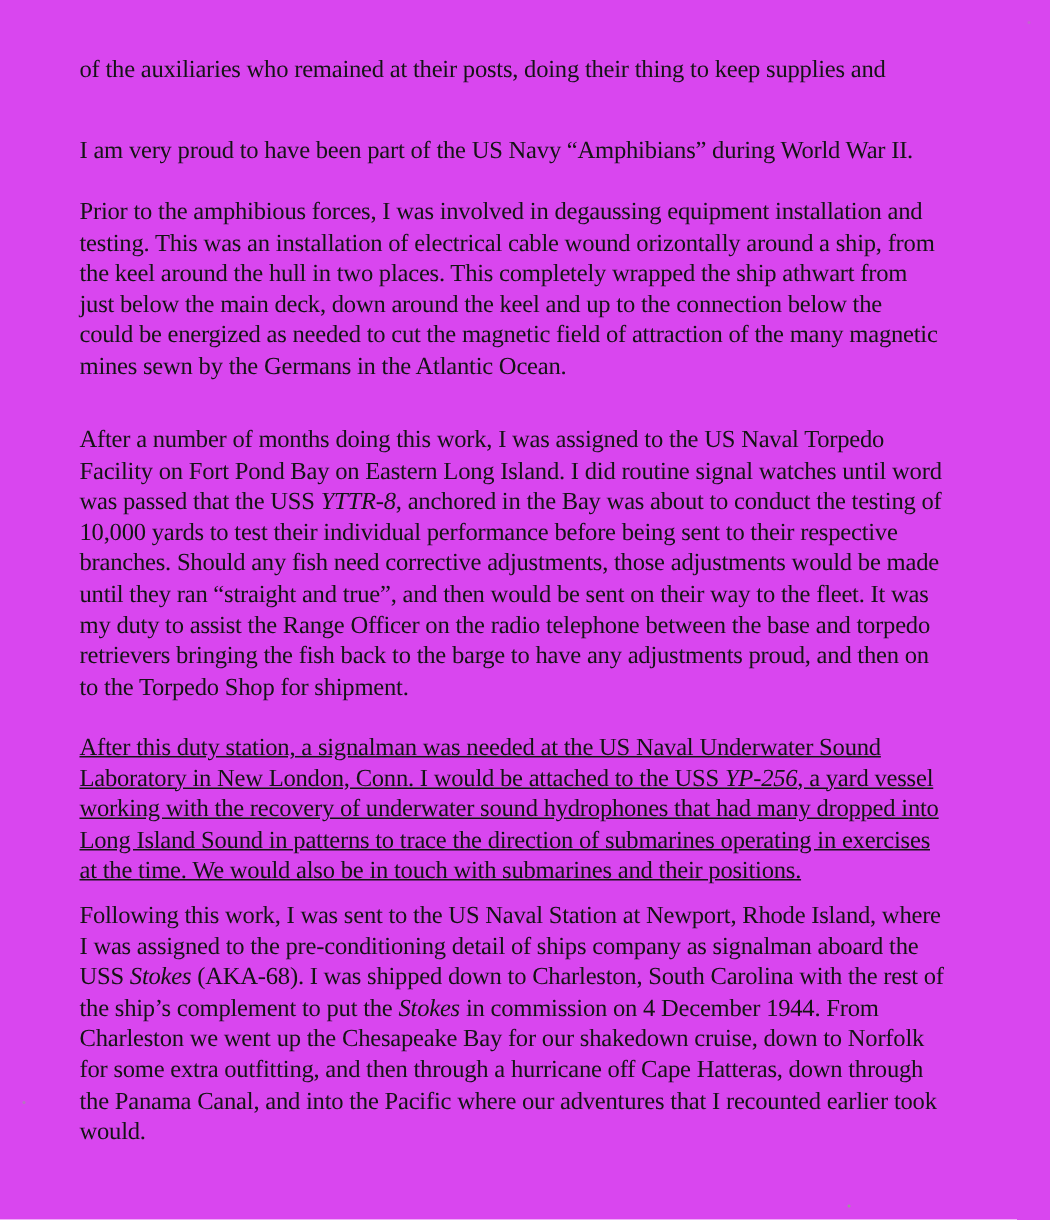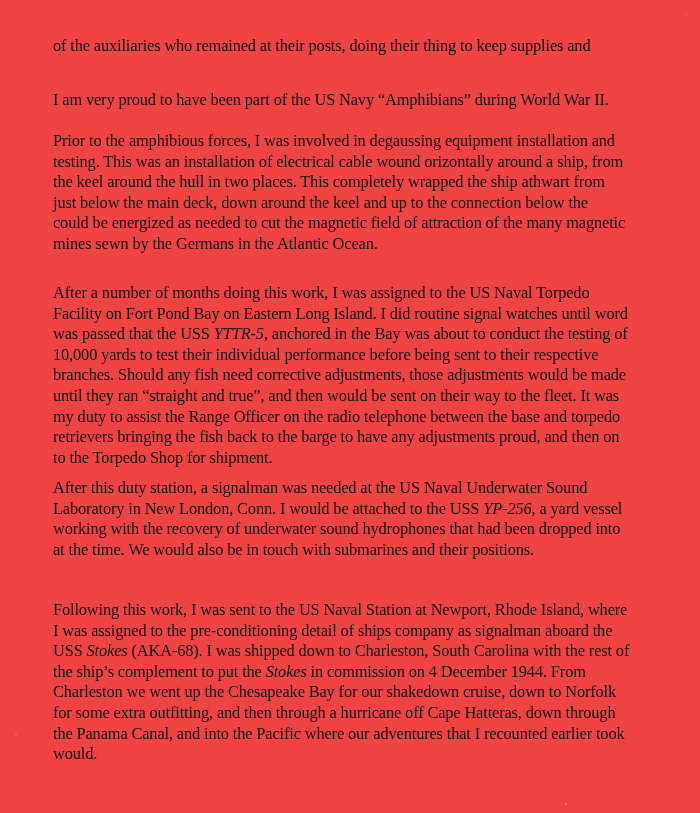--- a/index.html
+++ b/index.html
@@ -12,21 +12,21 @@
       height: 813px;
       position: relative;
       overflow: hidden;
       font-family: "Liberation Serif", "DejaVu Serif", serif;
       color: #141414;
     }
     .page {
       position: absolute;
       left: 0; top: 0;
       width: 700px; height: 813px;
-      background: #ef4444;
+      background: #d946ef;
     }
     .para {
       position: absolute;
       left: 53px;
       width: 640px;
     }
     .line {
       display: block;
       white-space: nowrap;
       font-size: 16.4px;
@@ -60,33 +60,34 @@
     <span class="line">testing. This was an installation of electrical cable wound orizontally around a ship, from</span>
     <span class="line">the keel around the hull in two places. This completely wrapped the ship athwart from</span>
     <span class="line">just below the main deck, down around the keel and up to the connection below the</span>
     <span class="line">could be energized as needed to cut the magnetic field of attraction of the many magnetic</span>
     <span class="line">mines sewn by the Germans in the Atlantic Ocean.</span>
   </div>
 
   <div class="para" style="top:283px;">
     <span class="line">After a number of months doing this work, I was assigned to the US Naval Torpedo</span>
     <span class="line">Facility on Fort Pond Bay on Eastern Long Island. I did routine signal watches until word</span>
-    <span class="line"><span>was passed that the USS </span><i>YTTR-5</i><span>, anchored in the Bay was about to conduct the testing of</span></span>
+    <span class="line"><span>was passed that the USS </span><i>YTTR-8</i><span>, anchored in the Bay was about to conduct the testing of</span></span>
     <span class="line">10,000 yards to test their individual performance before being sent to their respective</span>
     <span class="line">branches. Should any fish need corrective adjustments, those adjustments would be made</span>
     <span class="line">until they ran “straight and true”, and then would be sent on their way to the fleet. It was</span>
     <span class="line">my duty to assist the Range Officer on the radio telephone between the base and torpedo</span>
     <span class="line">retrievers bringing the fish back to the barge to have any adjustments proud, and then on</span>
     <span class="line">to the Torpedo Shop for shipment.</span>
   </div>
 
-  <div class="para" style="top:478px;">
+  <div class="para" style="top:488px;text-decoration:underline;">
     <span class="line">After this duty station, a signalman was needed at the US Naval Underwater Sound</span>
     <span class="line"><span>Laboratory in New London, Conn. I would be attached to the USS </span><i>YP-256</i><span>, a yard vessel</span></span>
-    <span class="line">working with the recovery of underwater sound hydrophones that had been dropped into</span>
+    <span class="line">working with the recovery of underwater sound hydrophones that had many dropped into</span>
+    <span class="line">Long Island Sound in patterns to trace the direction of submarines operating in exercises</span>
     <span class="line">at the time. We would also be in touch with submarines and their positions.</span>
   </div>
 
   <div class="para" style="top:600px;">
     <span class="line">Following this work, I was sent to the US Naval Station at Newport, Rhode Island, where</span>
     <span class="line">I was assigned to the pre-conditioning detail of ships company as signalman aboard the</span>
     <span class="line"><span>USS </span><i>Stokes</i><span> (AKA-68). I was shipped down to Charleston, South Carolina with the rest of</span></span>
     <span class="line"><span>the ship’s complement to put the </span><i>Stokes</i><span> in commission on 4 December 1944. From</span></span>
     <span class="line">Charleston we went up the Chesapeake Bay for our shakedown cruise, down to Norfolk</span>
     <span class="line">for some extra outfitting, and then through a hurricane off Cape Hatteras, down through</span>

